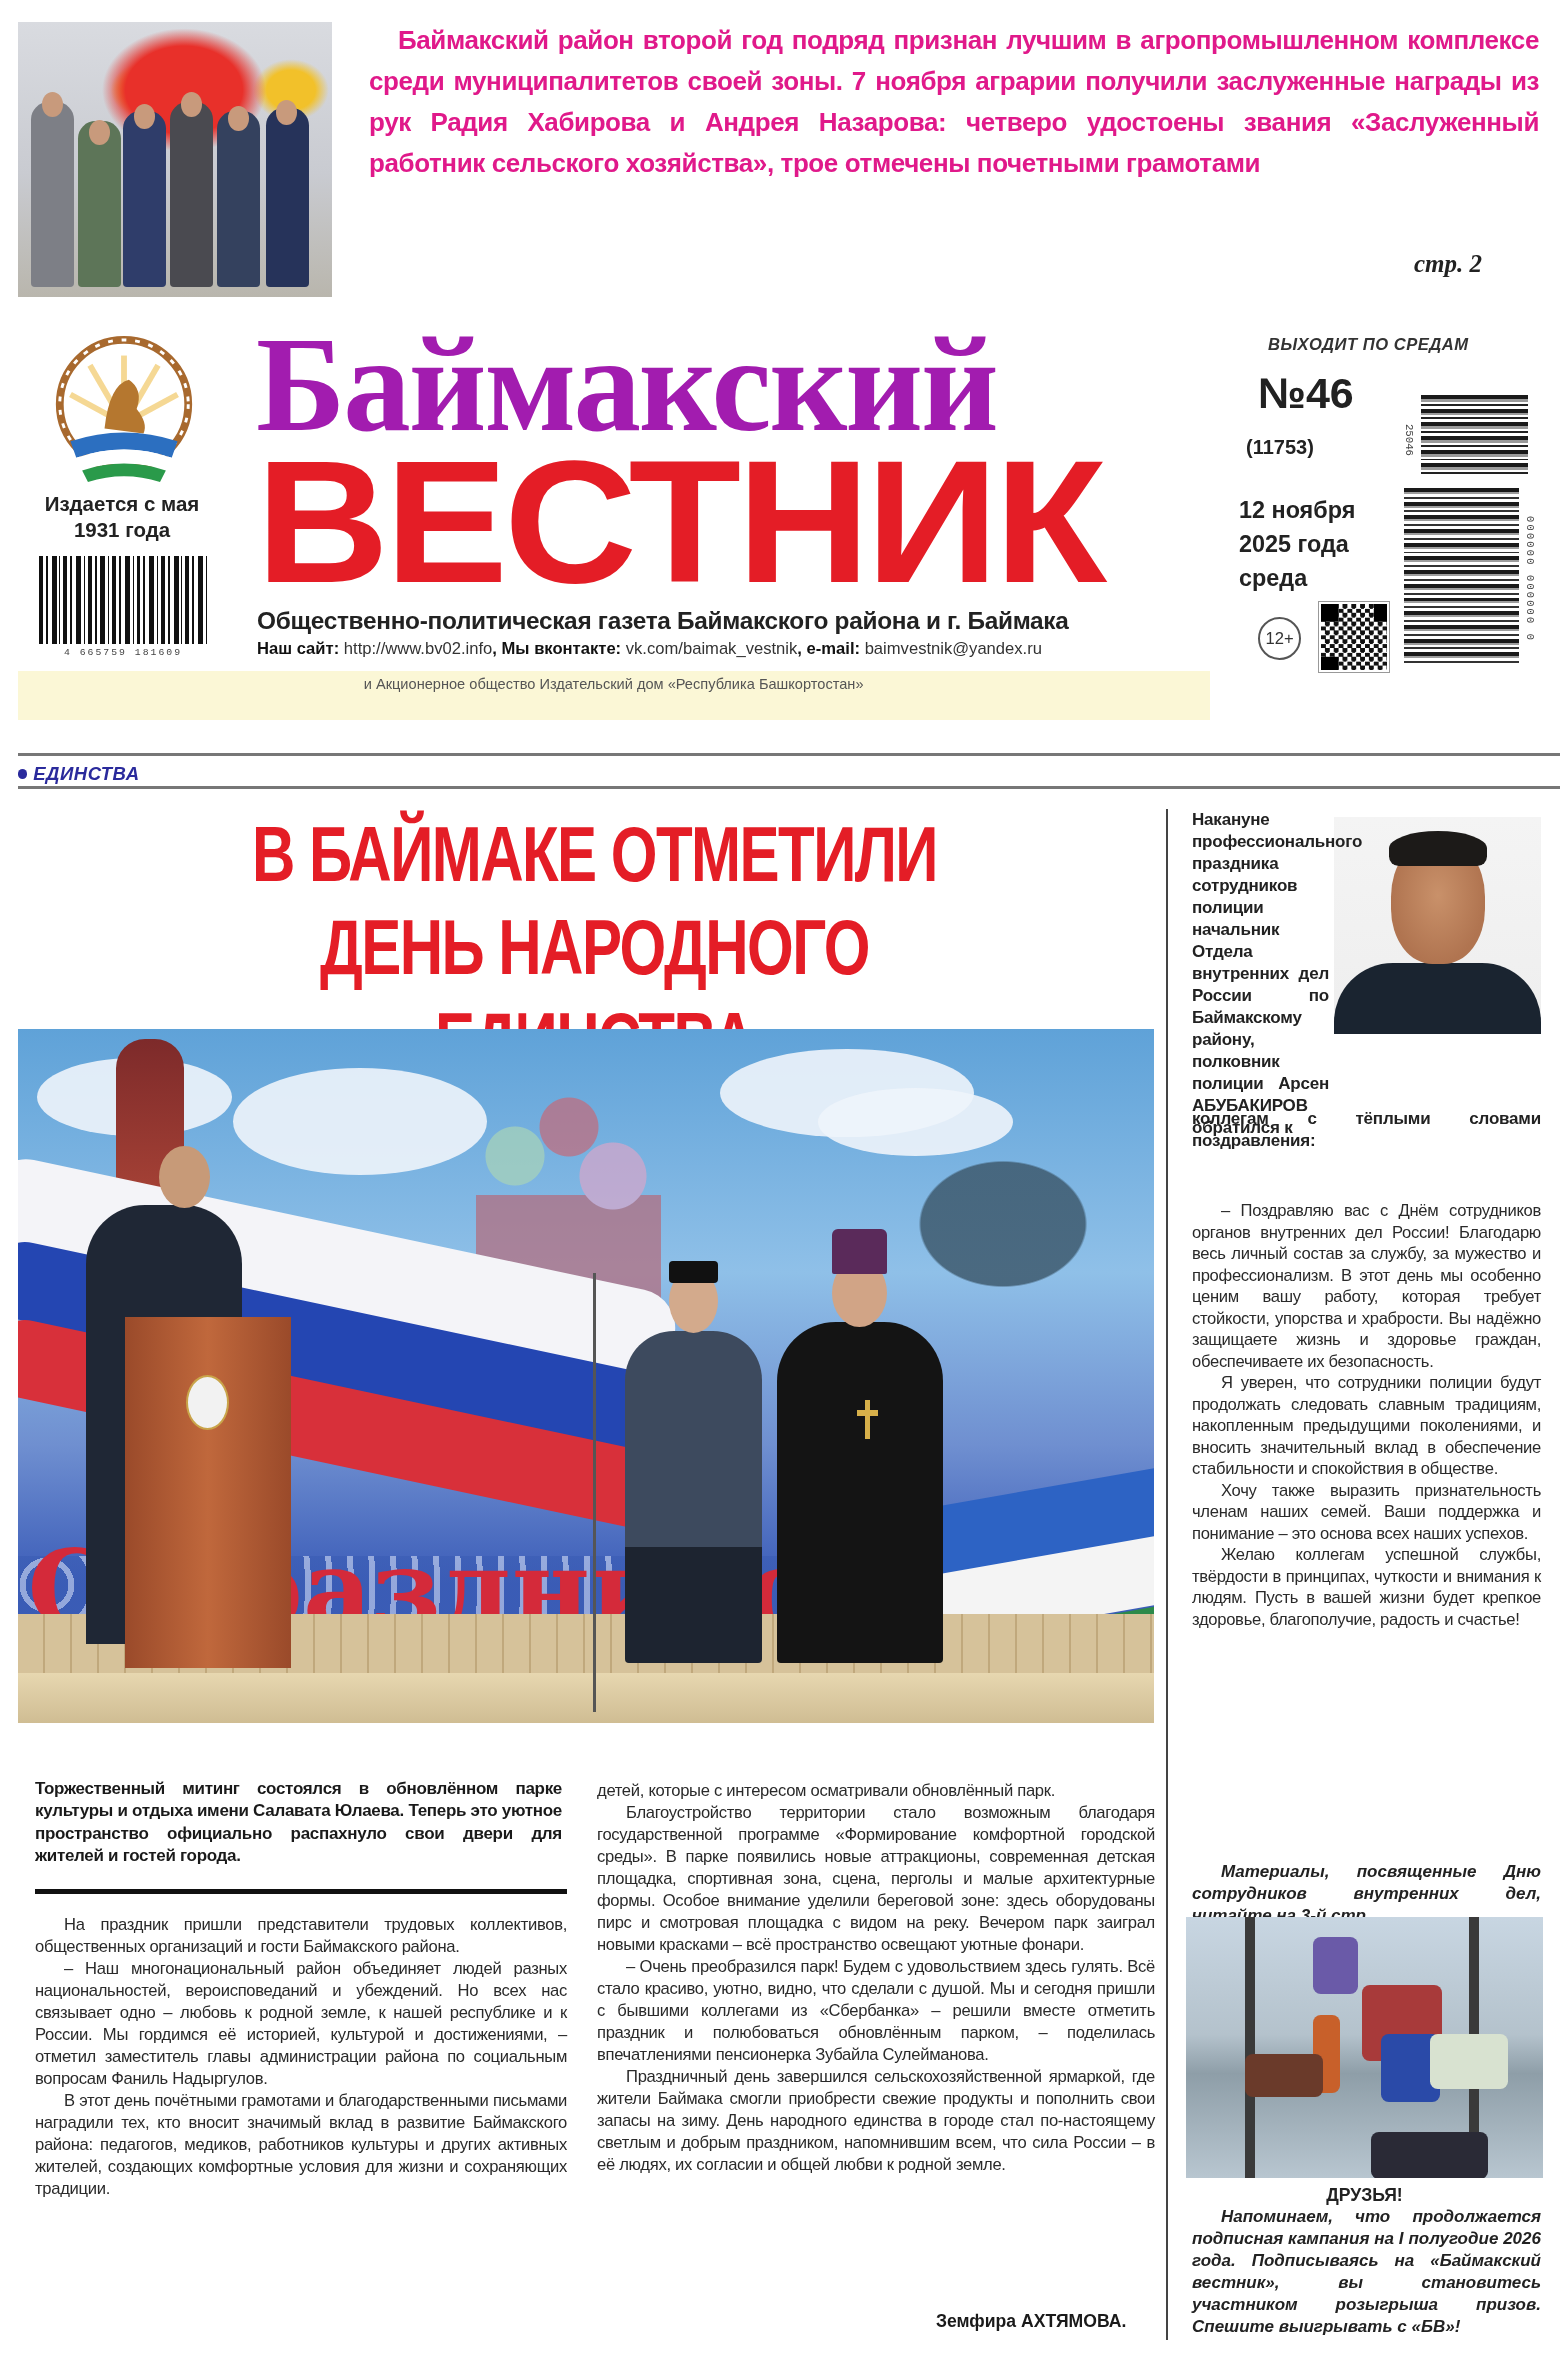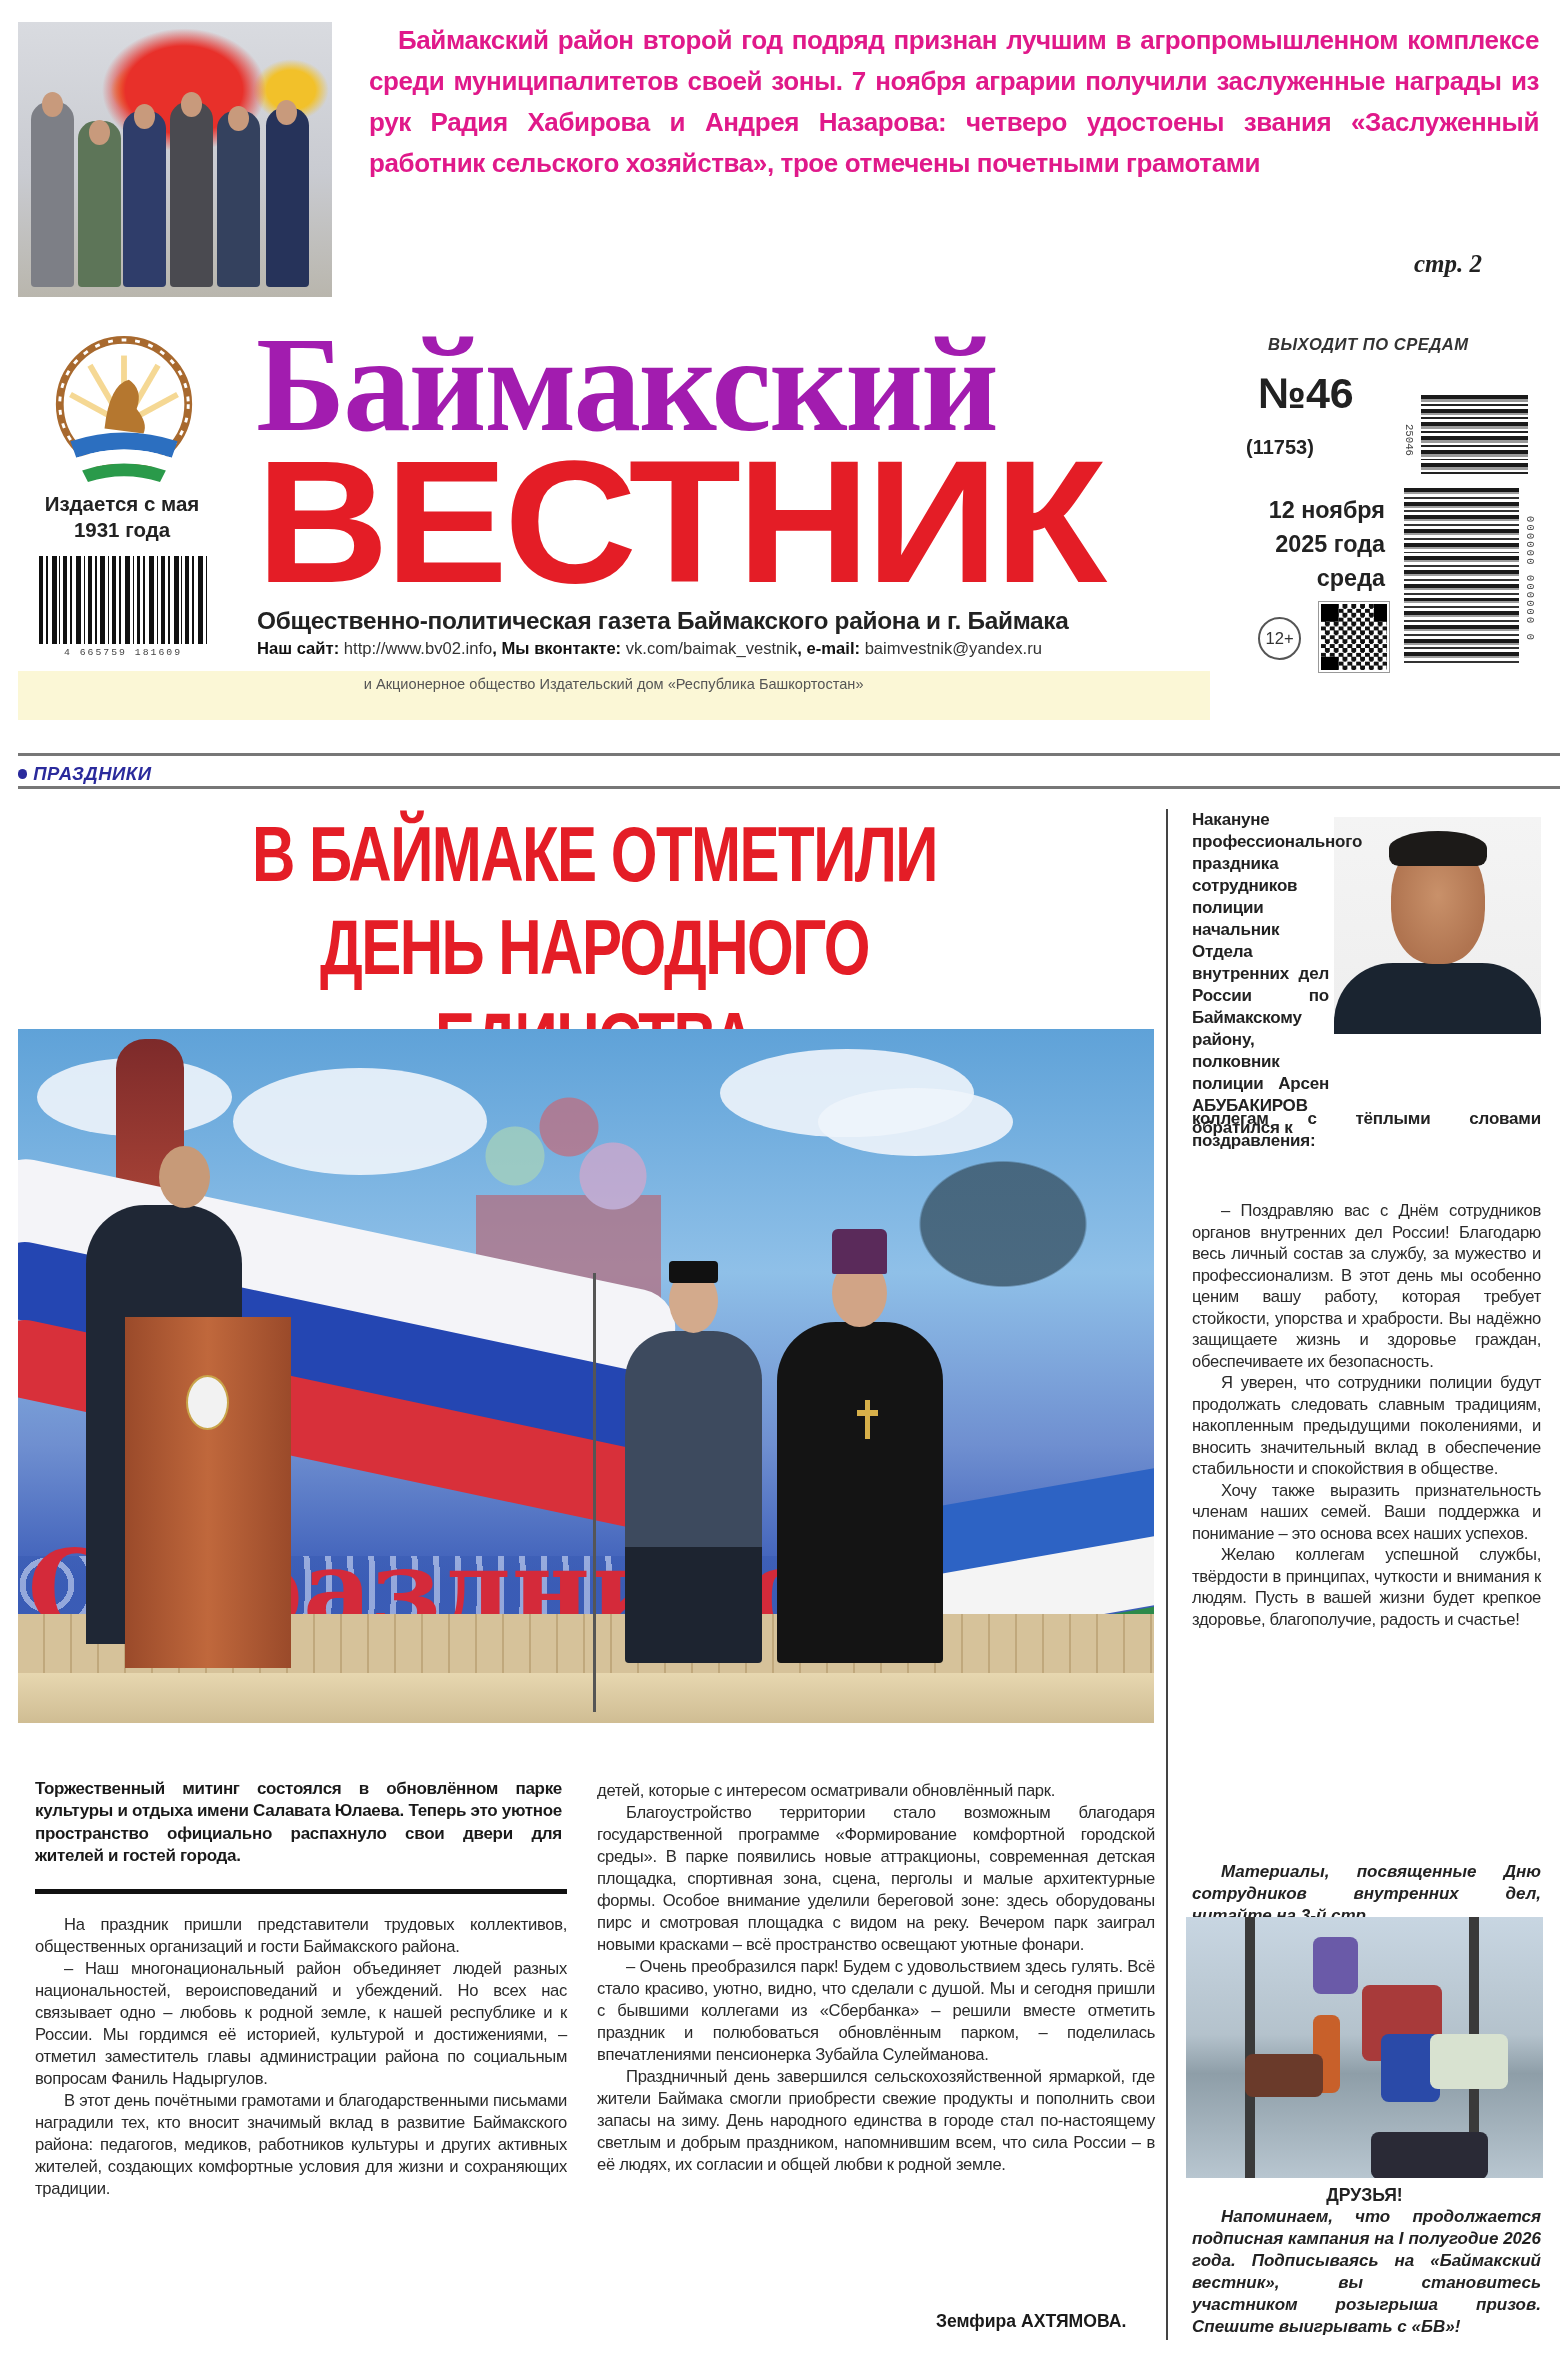--- a/index.html
+++ b/index.html
@@ -72,21 +72,21 @@
     position: absolute; left: 17.6px; top: 671px; width: 1192px; height: 49px;
     background: #fbf7d6; text-align: center; font-size: 14.6px; color: #555; line-height: 21.5px; padding-top: 2.9px;
   }
   .issue-weekly {
     position: absolute; left: 1268px; top: 335px; font-size: 16.6px; font-weight: bold; font-style: italic;
     letter-spacing: 0.5px; color: #333; white-space: nowrap;
   }
   .issue-no { position: absolute; left: 1258px; top: 369px; font-size: 43px; font-weight: bold; color: #222; }
   .issue-total { position: absolute; left: 1246px; top: 436px; font-size: 20px; font-weight: bold; color: #222; }
   .issue-date {
-    position: absolute; left: 1239px; top: 493px; width: 146px; text-align: right;
+    position: absolute; left: 1239px; top: 493px; width: 146px; text-align: left;
     font-size: 23.4px; font-weight: bold; line-height: 34px; color: #222;
   }
   .age-badge {
     position: absolute; left: 1258px; top: 617px; width: 43px; height: 43px; border: 2px solid #555;
     border-radius: 50%; font-size: 16.6px; text-align: center; line-height: 39px; color: #333;
   }
   .qr {
     position: absolute; left: 1319px; top: 602px; width: 70px; height: 70px;
     background:
       linear-gradient(#000,#000) 0 0/17.6px 17.6px no-repeat,
@@ -282,21 +282,21 @@
   <div>среда</div>
 </div>
 <div class="age-badge">12+</div>
 <div class="qr"></div>
 <div class="barcode-right-top"></div>
 <div class="barcode-right-top-num">25046</div>
 <div class="barcode-right"></div>
 <div class="barcode-right-num">0 000000 000000</div>
 
 <div class="rule" style="top:753px;width:1543px;"></div>
-<div class="rubric"><span class="dot"></span><span>ПРАЗДНИКИ</span></div>
+<div class="rubric"><span class="dot"></span><span>ЕДИНСТВА</span></div>
 <div class="rule" style="top:786px;width:1543px;"></div>
 
 <div class="headline">
   <div>В БАЙМАКЕ ОТМЕТИЛИ</div>
   <div>ДЕНЬ НАРОДНОГО ЕДИНСТВА</div>
 </div>
 
 <div class="main-photo">
   <div class="cloud" style="left:19.5px;top:29px;width:195px;height:78px;"></div>
   <div class="cloud" style="left:215px;top:39px;width:254px;height:107px;"></div>

